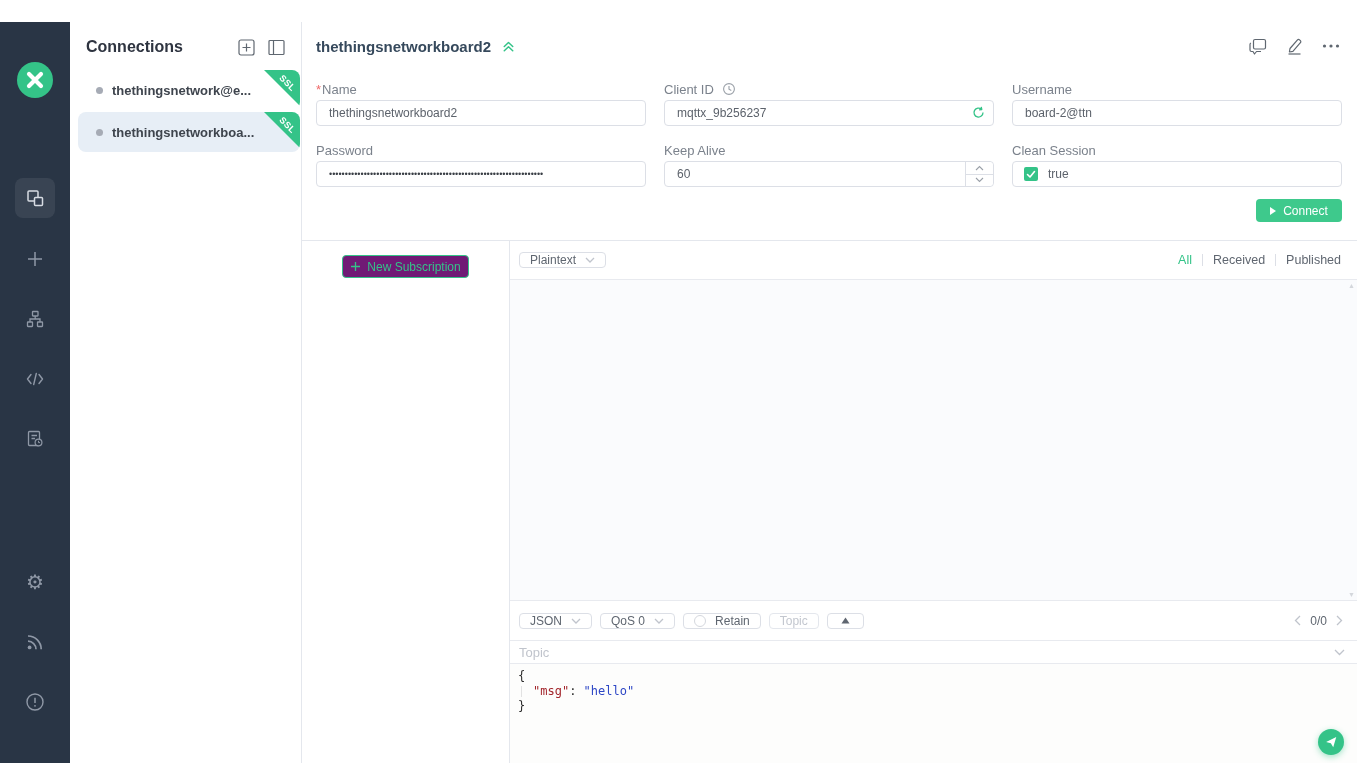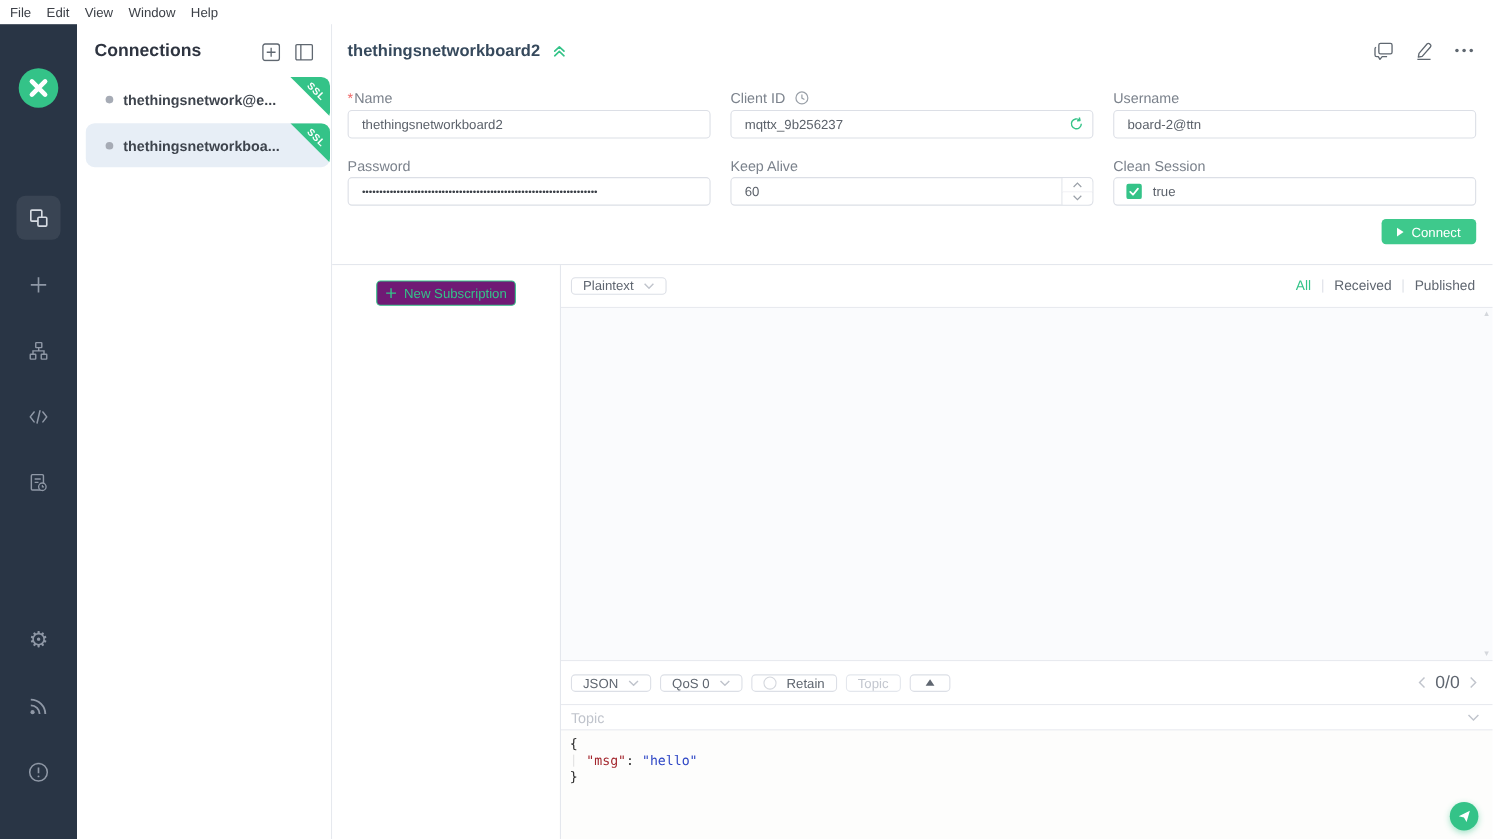--- a/index.html
+++ b/index.html
@@ -93,21 +93,21 @@
   .msg-body { flex:1; background:#fafbfd; border-top:1px solid #e8eaef; border-bottom:1px solid #e8eaef;
     position:relative; }
   .sb { position:absolute; right:1px; top:2px; bottom:2px; width:9px; display:flex;
     flex-direction:column; justify-content:space-between; align-items:center; }
   .sb-arrow { color:#d4d7dc; font-size:7px; line-height:1; cursor:pointer; }
 
   .pub-toolbar { height:39px; display:flex; align-items:center; gap:8px; padding:0 14px 0 9px; flex:none; }
   .radio-circle { width:12px; height:12px; border:1px solid #d5d8de; border-radius:50%; background:#fff; }
   .meta-btn { color:#c3c7cf; border-color:#e4e7ed; cursor:default; }
   .collapse-btn { width:37px; justify-content:center; }
-  .pagination { margin-left:auto; display:flex; align-items:center; gap:9px; font-size:16px; color:#5f6670; }
+  .pagination { margin-left:auto; display:flex; align-items:center; gap:9px; font-size:12px; color:#5f6670; }
   .pg-chev { display:flex; cursor:pointer; }
 
   .topic-row { height:23px; border-top:1px solid #e8eaef; display:flex; align-items:center;
     padding:0 12px 0 9px; flex:none; }
   .topic-row input { flex:1; border:none; outline:none; font-size:13px; color:#5c626b; background:transparent; }
   .topic-row input::placeholder { color:#c0c4cc; }
 
   .payload { flex:0 0 100px; border-top:1px solid #e8eaef; background:#fdfdfc; position:relative;
     font-family:"DejaVu Sans Mono", monospace; font-size:12px; color:#2b2b2b;
     padding:5px 0 0 8px; line-height:15px; }
@@ -119,27 +119,20 @@
   .j-val { color:#2d46c5; }
   .send-btn { position:absolute; right:13px; bottom:8px; width:26px; height:26px; border-radius:50%;
     background:#34c388; display:flex; align-items:center; justify-content:center; cursor:pointer;
     box-shadow:0 2px 6px rgba(52,195,136,.45); }
 </style>
 </head>
 <body>
 
 <div class="app">
 
-  <div class="menubar">
-    <span class="menu-item">File</span>
-    <span class="menu-item">Edit</span>
-    <span class="menu-item">View</span>
-    <span class="menu-item">Window</span>
-    <span class="menu-item">Help</span>
-  </div>
 
   <div class="rail">
     <div class="logo">
       <svg width="22" height="22" viewBox="0 0 22 22">
           <path d="M5 5 L17 17 M17 5 L5 17" stroke="#fff" stroke-width="4.2" stroke-linecap="round" fill="none"></path>
         </svg>
     </div>
     <div class="rail-active">
       <svg width="22" height="22" viewBox="0 0 22 22">
         <rect x="4" y="4" width="10" height="10" rx="1" fill="none" stroke="#d7dce3" stroke-width="1.5"></rect>

